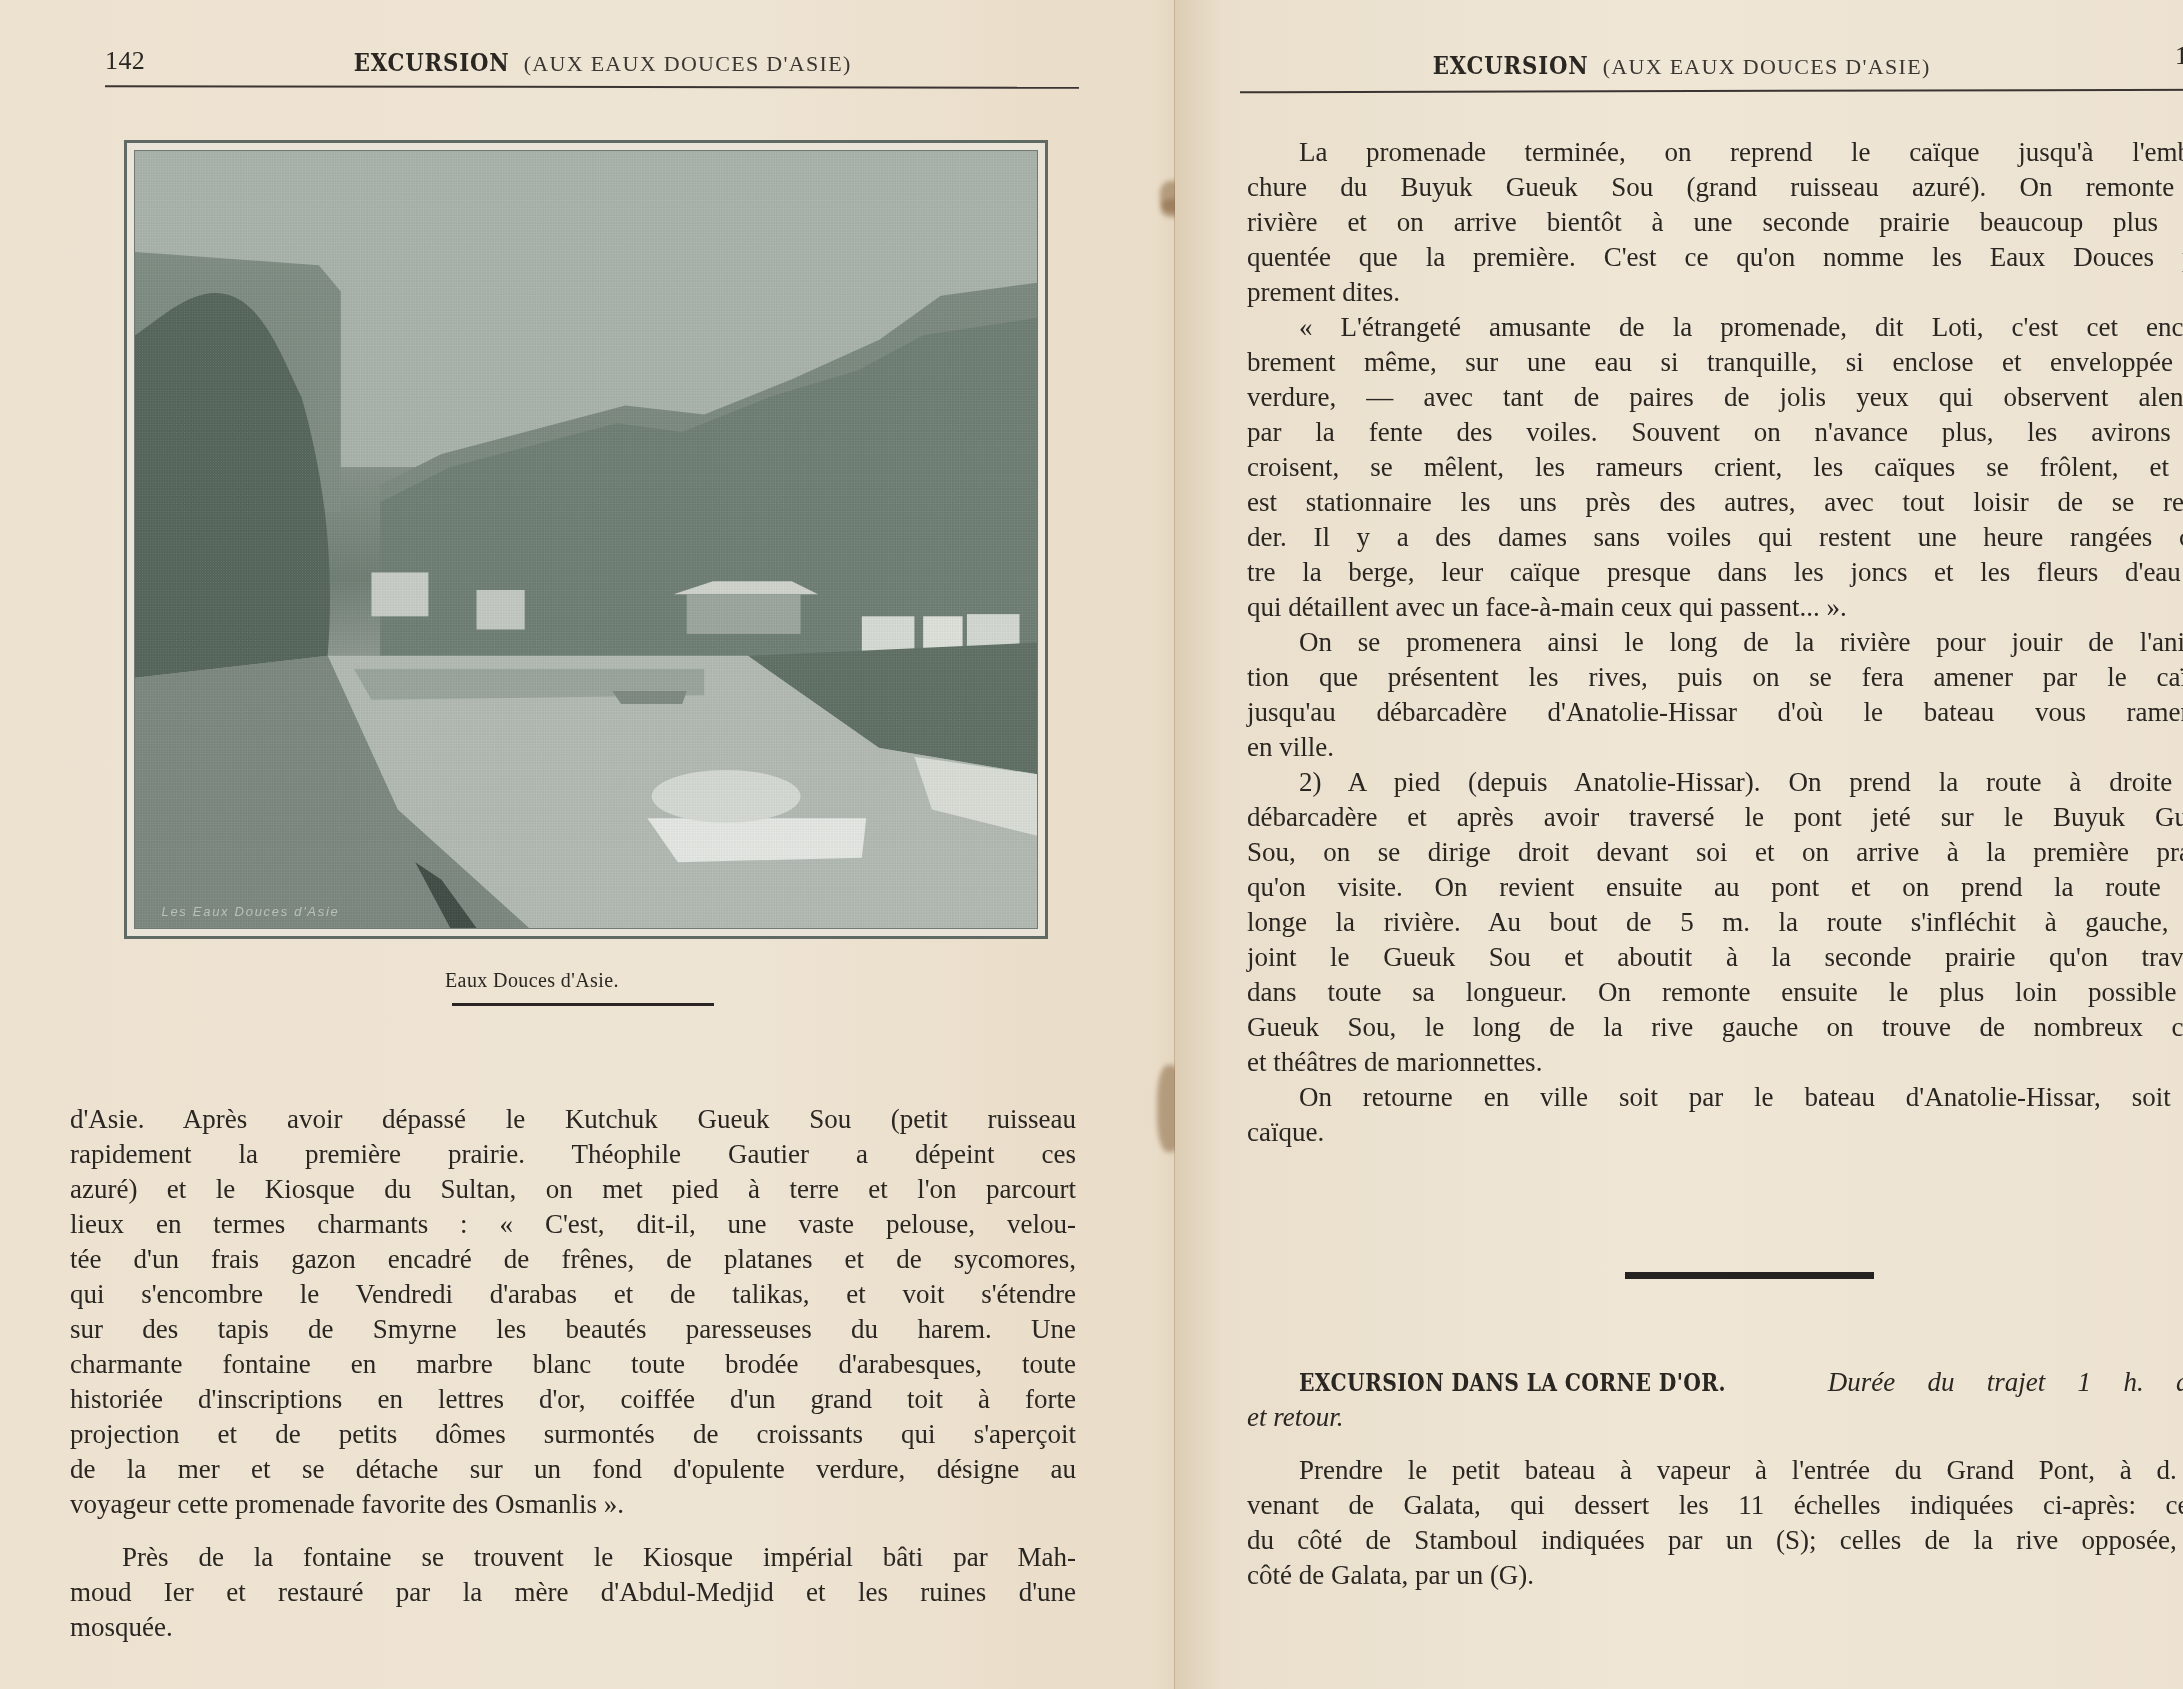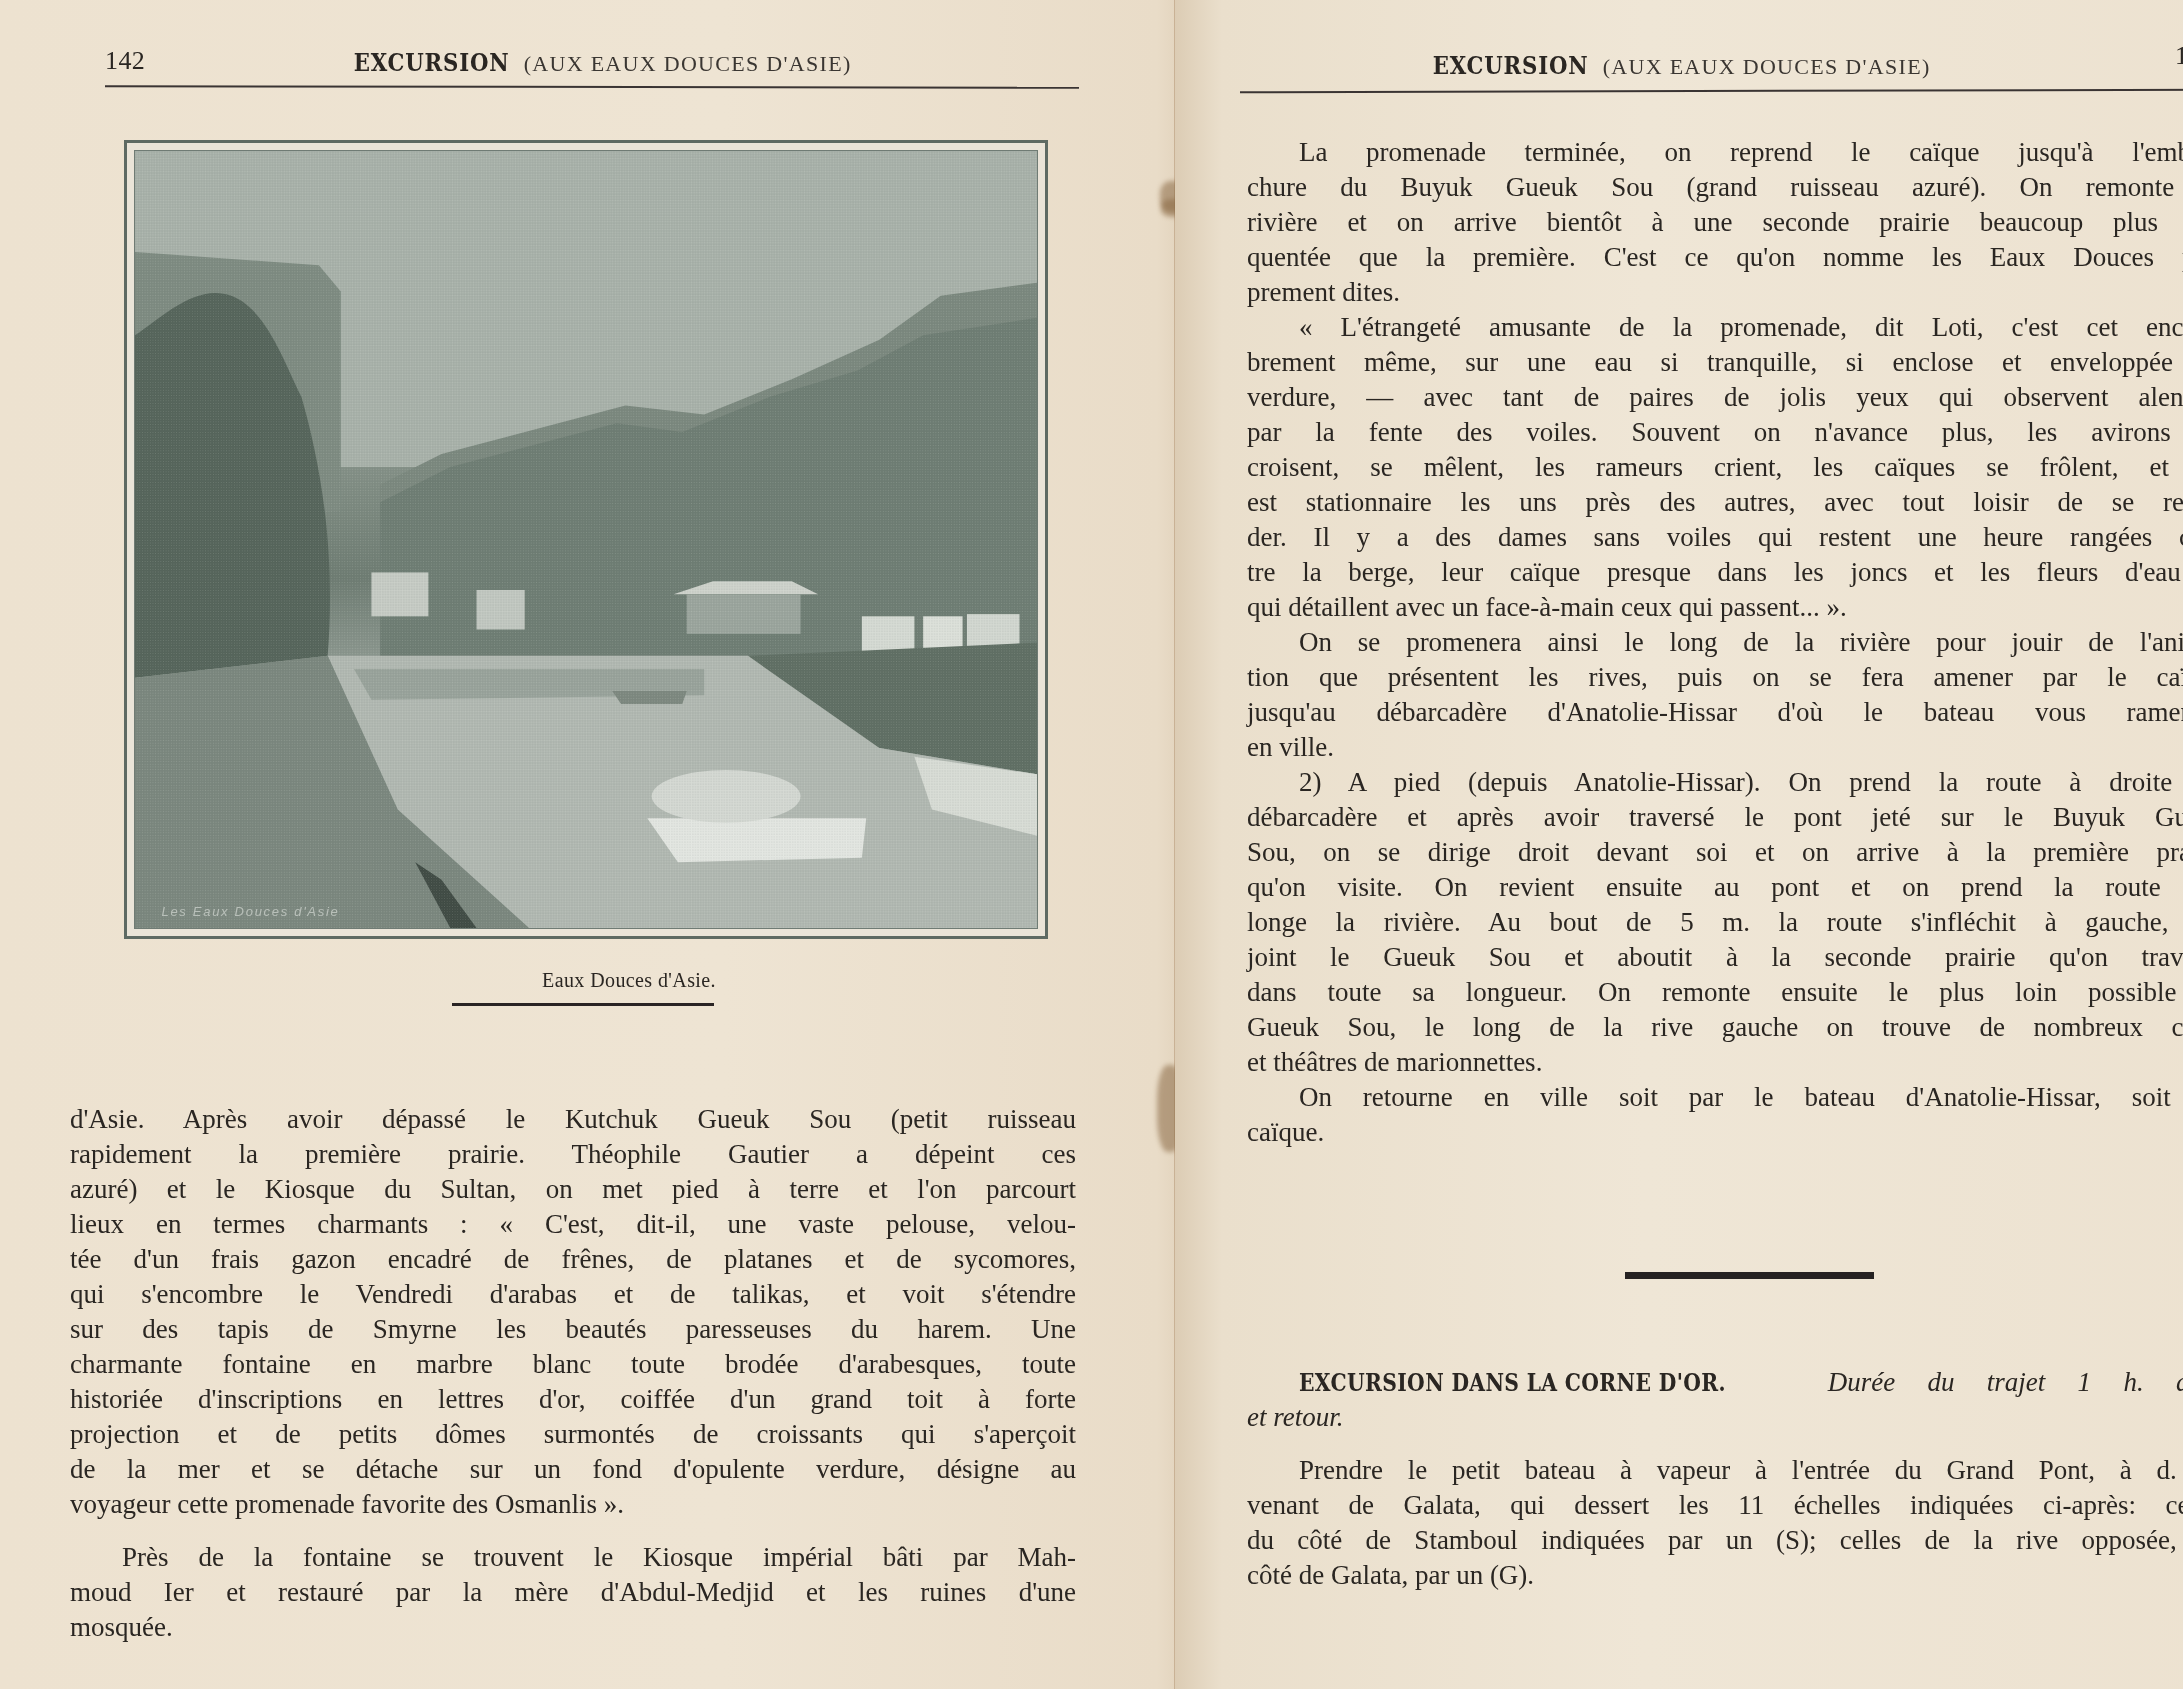--- a/index.html
+++ b/index.html
@@ -19,21 +19,21 @@
   .running .light { letter-spacing:1.3px; color:#3a3632; }
   .hrule { position:absolute; height:2.2px; background:#3a3433; }
 
   .photo-frame { position:absolute; left:124px; top:140px; width:924px; height:799px;
     border:3.5px solid #5e6a63; box-sizing:border-box; padding:7px; background:#eae4d8; }
   .photo-inner { width:100%; height:100%; position:relative; overflow:hidden; border:1.7px solid #6f7b74; box-sizing:border-box;
     background: linear-gradient(180deg,#a7afa7 0%,#9da69e 25%,#7d8a80 45%,#6e7c72 55%,#9aa49c 70%,#a9b1aa 100%); }
   .photo-inner svg { position:absolute; left:0; top:0; width:100%; height:100%; }
   .photo-credit { position:absolute; left:17.5px; bottom:8.7px; font-size:13px; color:#c8cec8; letter-spacing:1.7px; font-family:"Liberation Sans",sans-serif; font-style:italic; opacity:.8;margin-left:9px; }
 
-  .caption { position:absolute; left:445px; top:969px; width:271px; text-align:right; font-size:20px; font-family:"Liberation Serif",serif; letter-spacing:0.4px; }
+  .caption { position:absolute; left:445px; top:969px; width:271px; text-align:left; font-size:20px; font-family:"Liberation Serif",serif; letter-spacing:0.4px; }
   .caption-rule { position:absolute; left:452px; top:1003px; width:262px; height:3.1px; background:#2a2424; }
 
   .text-block { position:absolute; font-family:"Liberation Serif",serif; font-size:27px; line-height:35px; }
   .line { display:block; white-space:nowrap; text-align:justify; text-align-last:justify; height:35px; }
   .line.last { text-align-last:left; }
   .indent { padding-left:52px; }
   .gap { height:17.5px; }
 
   .section-title { font-family:"DejaVu Serif",serif; font-weight:bold; font-size:23.6px; letter-spacing:0.4px; transform:scaleX(.86); transform-origin:left; display:inline-block; }
   .italic { font-style:italic; }

